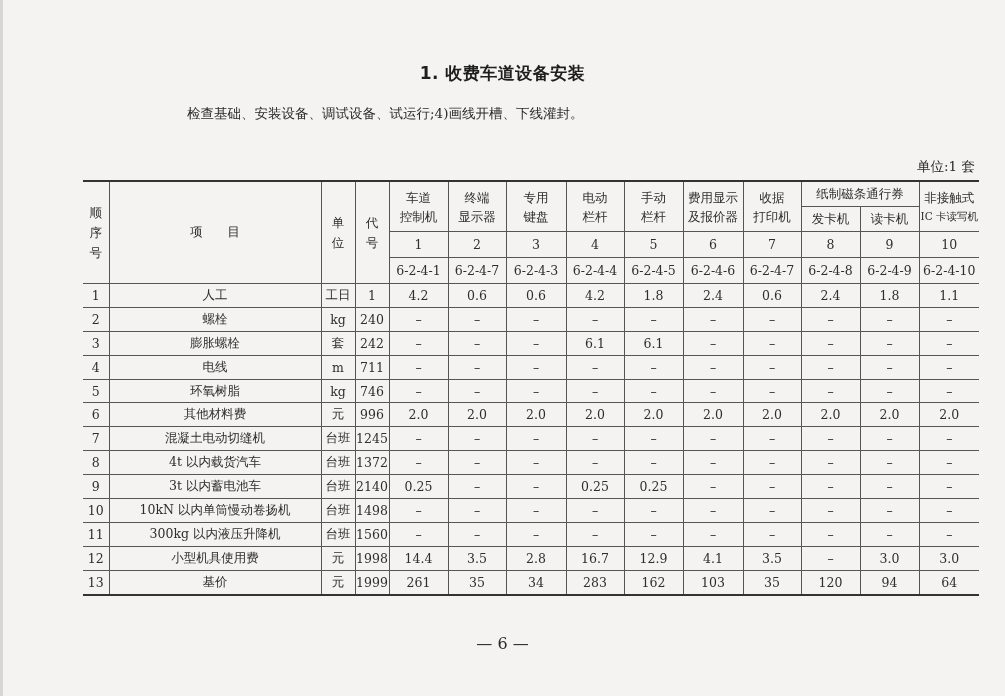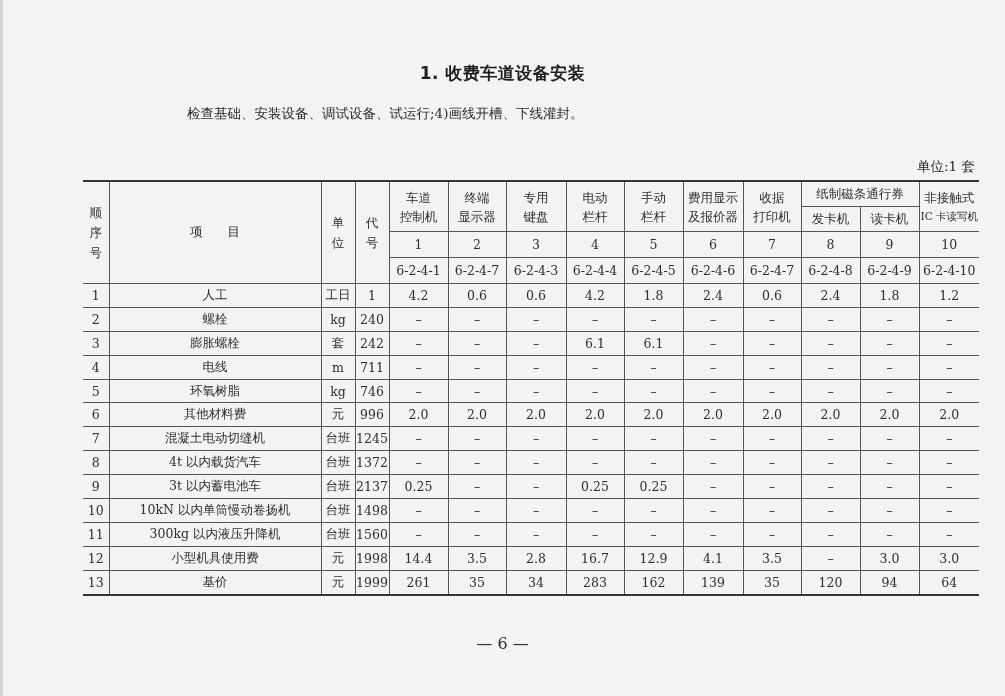--- a/index.html
+++ b/index.html
@@ -214,21 +214,21 @@
         <td>1</td>
         <td>4.2</td>
         <td>0.6</td>
         <td>0.6</td>
         <td>4.2</td>
         <td>1.8</td>
         <td>2.4</td>
         <td>0.6</td>
         <td>2.4</td>
         <td>1.8</td>
-        <td>1.2</td>
+        <td>1.1</td>
       </tr>
       <tr>
         <td>2</td>
         <td class="item-name">螺栓</td>
         <td>kg</td>
         <td>240</td>
         <td>–</td>
         <td>–</td>
         <td>–</td>
         <td>–</td>
@@ -332,21 +332,21 @@
         <td>–</td>
         <td>–</td>
         <td>–</td>
         <td>–</td>
         <td>–</td>
       </tr>
       <tr>
         <td>9</td>
         <td class="item-name">3t 以内蓄电池车</td>
         <td>台班</td>
-        <td>2137</td>
+        <td>2140</td>
         <td>0.25</td>
         <td>–</td>
         <td>–</td>
         <td>0.25</td>
         <td>0.25</td>
         <td>–</td>
         <td>–</td>
         <td>–</td>
         <td>–</td>
         <td>–</td>
@@ -402,21 +402,21 @@
       <tr>
         <td>13</td>
         <td class="item-name">基价</td>
         <td>元</td>
         <td>1999</td>
         <td>261</td>
         <td>35</td>
         <td>34</td>
         <td>283</td>
         <td>162</td>
-        <td>139</td>
+        <td>103</td>
         <td>35</td>
         <td>120</td>
         <td>94</td>
         <td>64</td>
       </tr>
     </tbody>
 </table>
 
 <div class="footer">— 6 —</div>
 

